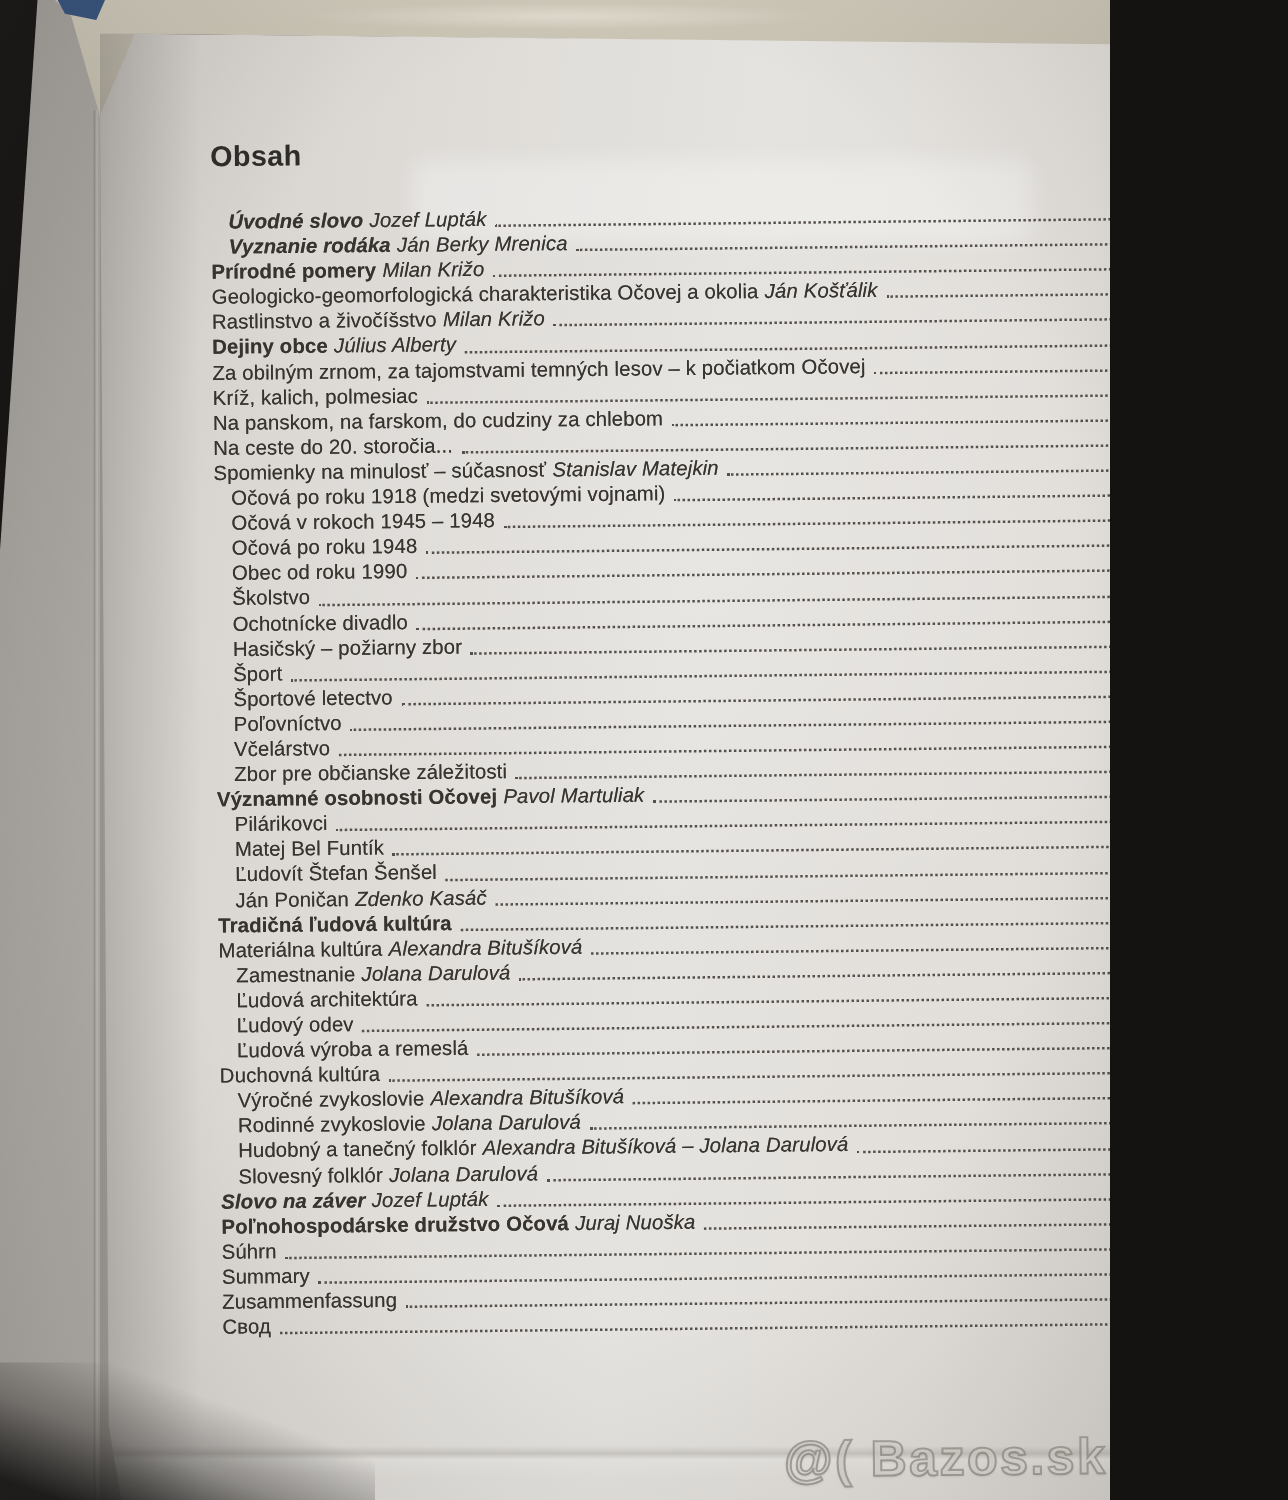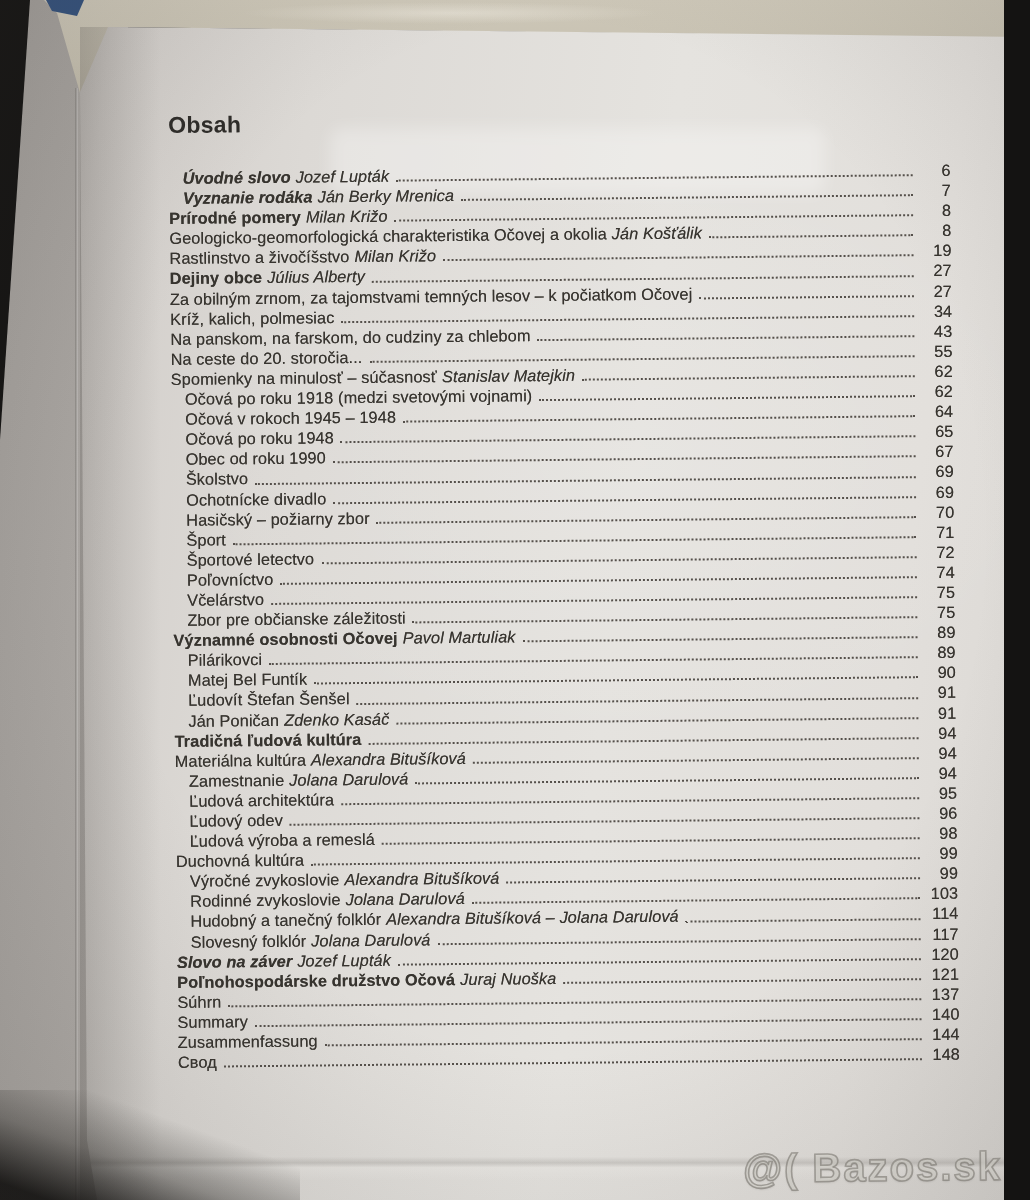--- a/index.html
+++ b/index.html
@@ -1,16 +1,16 @@
 <!DOCTYPE html>
 <html><head>
 <meta charset="utf-8">
 <style>
   html,body{margin:0;padding:0;background:#141312;}
-  .scene{position:relative;width:1004px;height:1200px;overflow:hidden;
+  .scene{position:relative;width:888px;height:1200px;overflow:hidden;
          font-family:"Liberation Sans",sans-serif;background:#141312;}
 
   
   .left-page{position:absolute;inset:0;
     background:linear-gradient(100deg,#a19d99 0%,#b6b2ae 35%,#c2beba 70%,#b4b0ac 100%);
     clip-path:polygon(30px 0,128px 0,128px 100%,0 100%,0 440px);}
   .bl-shadow{position:absolute;left:0;bottom:0;width:300px;height:110px;
     background:linear-gradient(to top right,rgba(16,15,14,0.95) 8%,rgba(60,58,55,0.45) 38%,rgba(0,0,0,0) 65%);}
 
   

